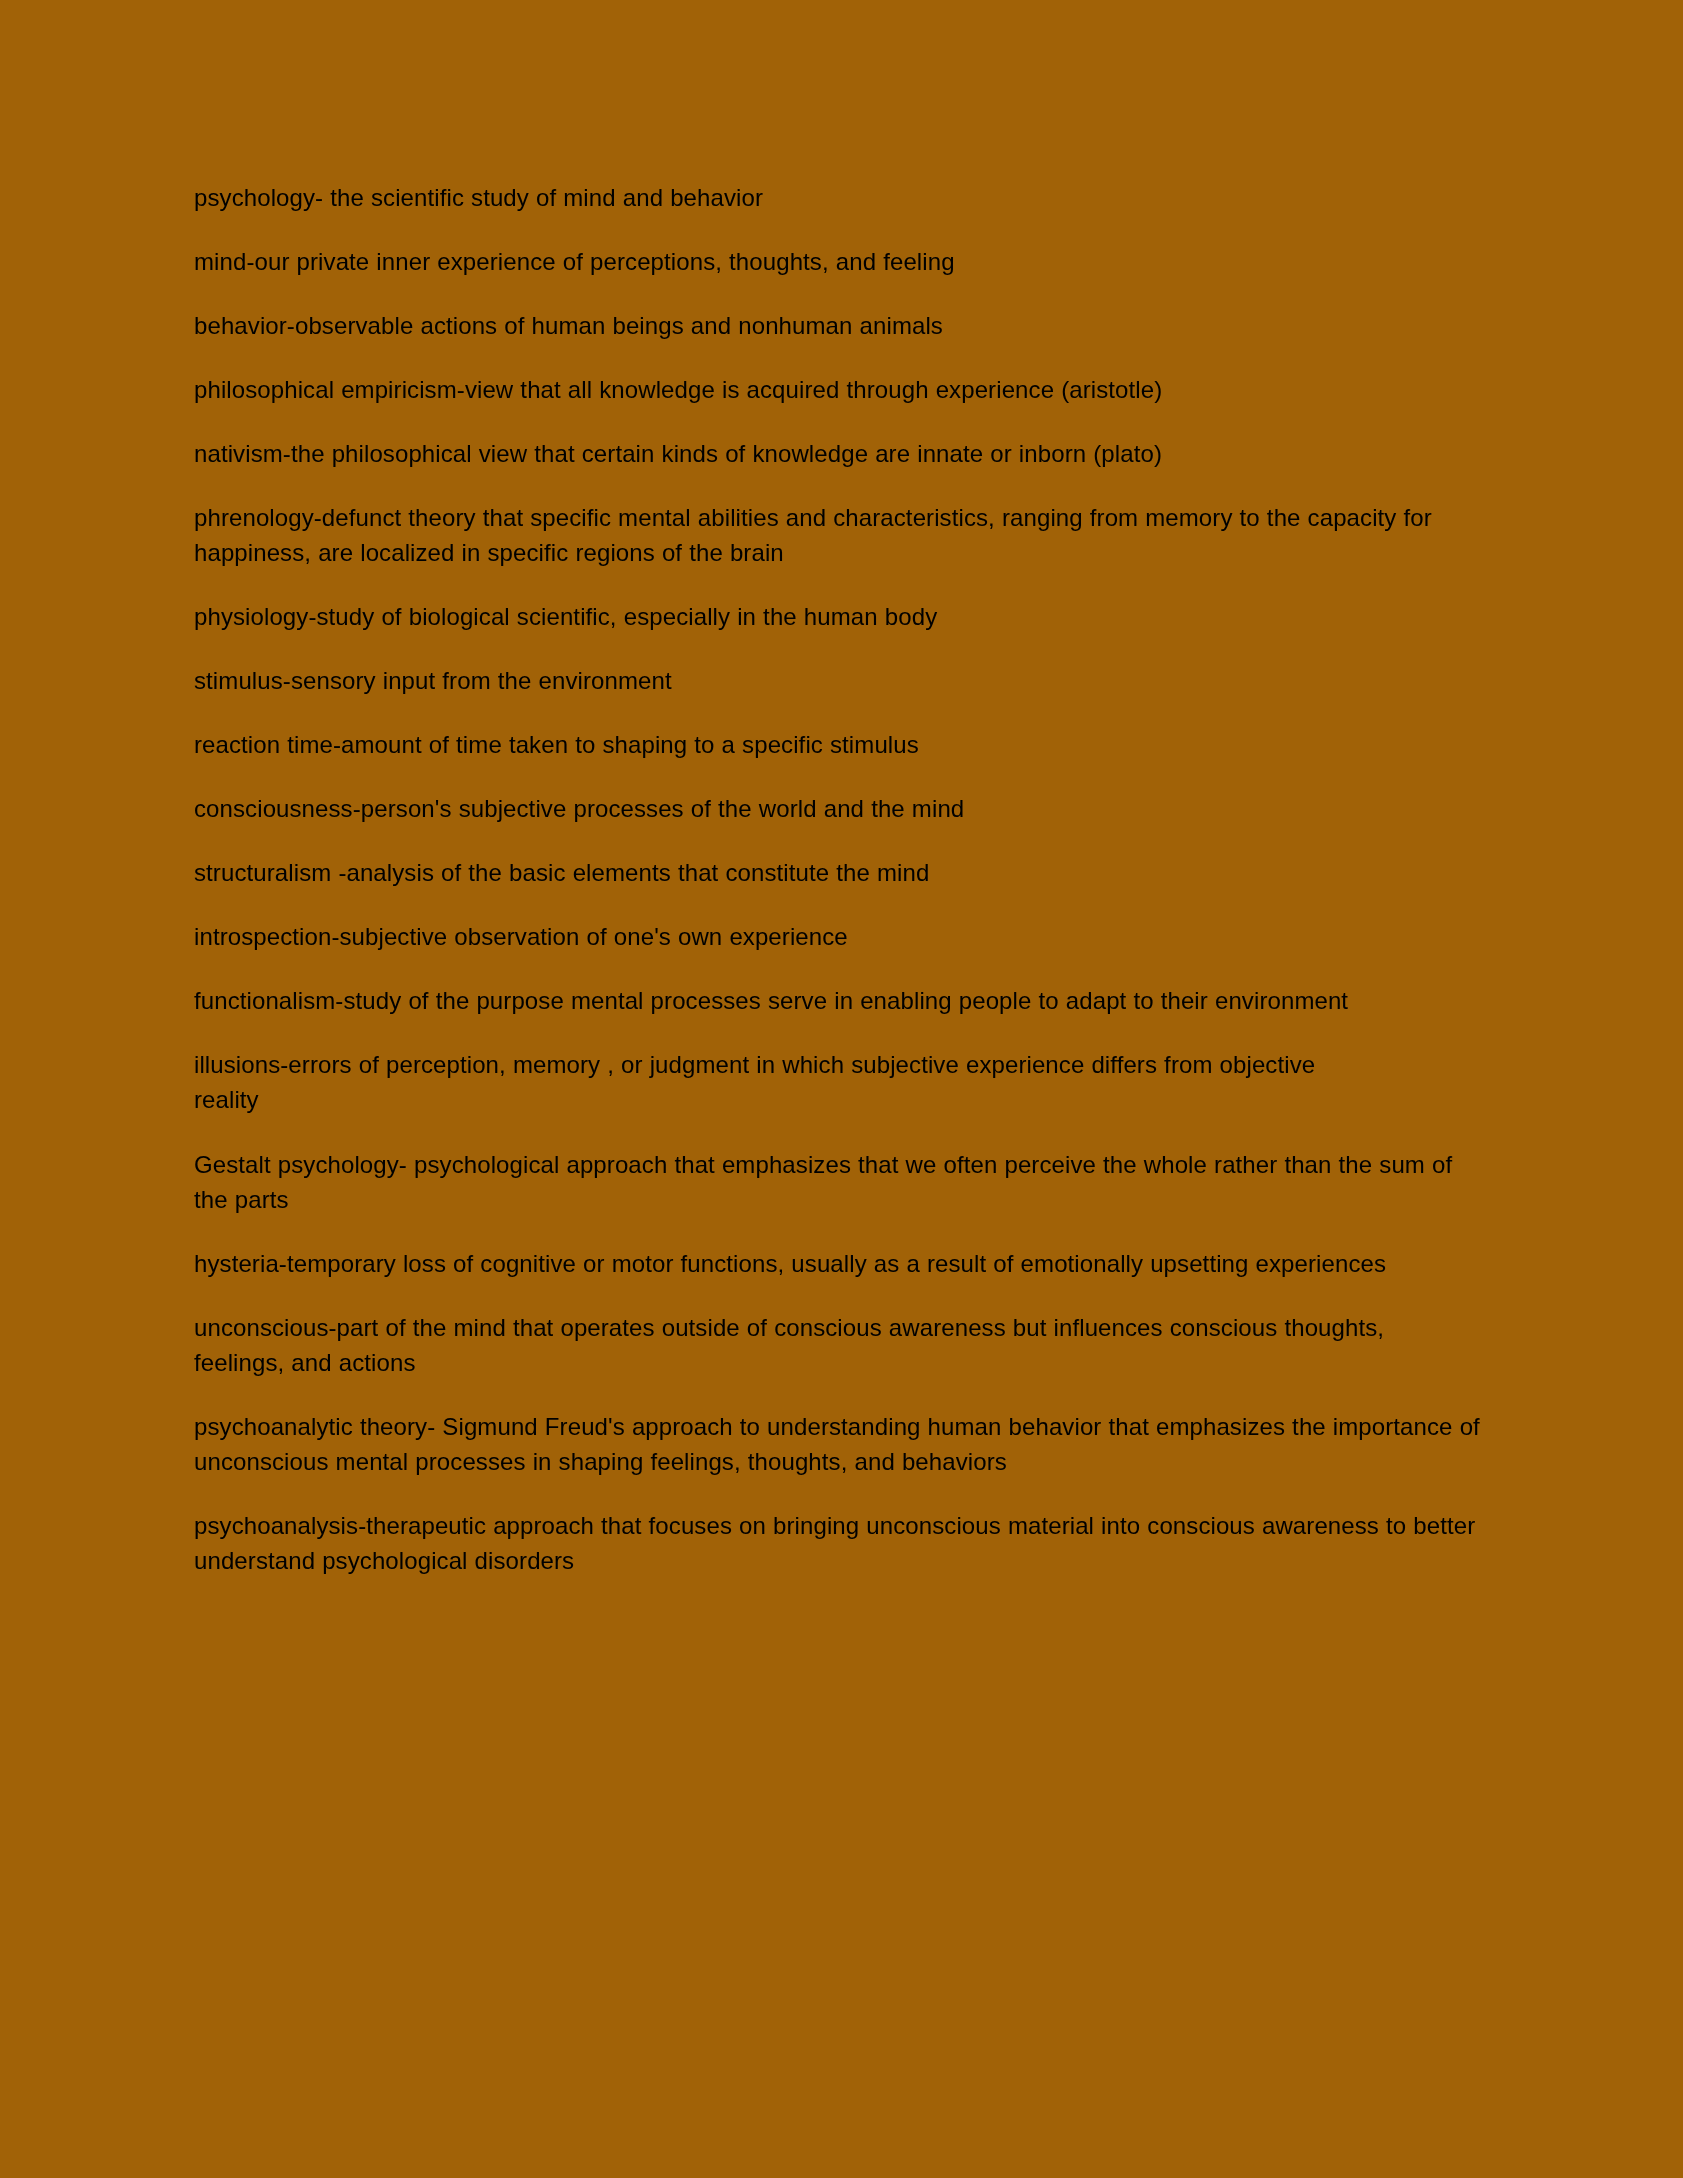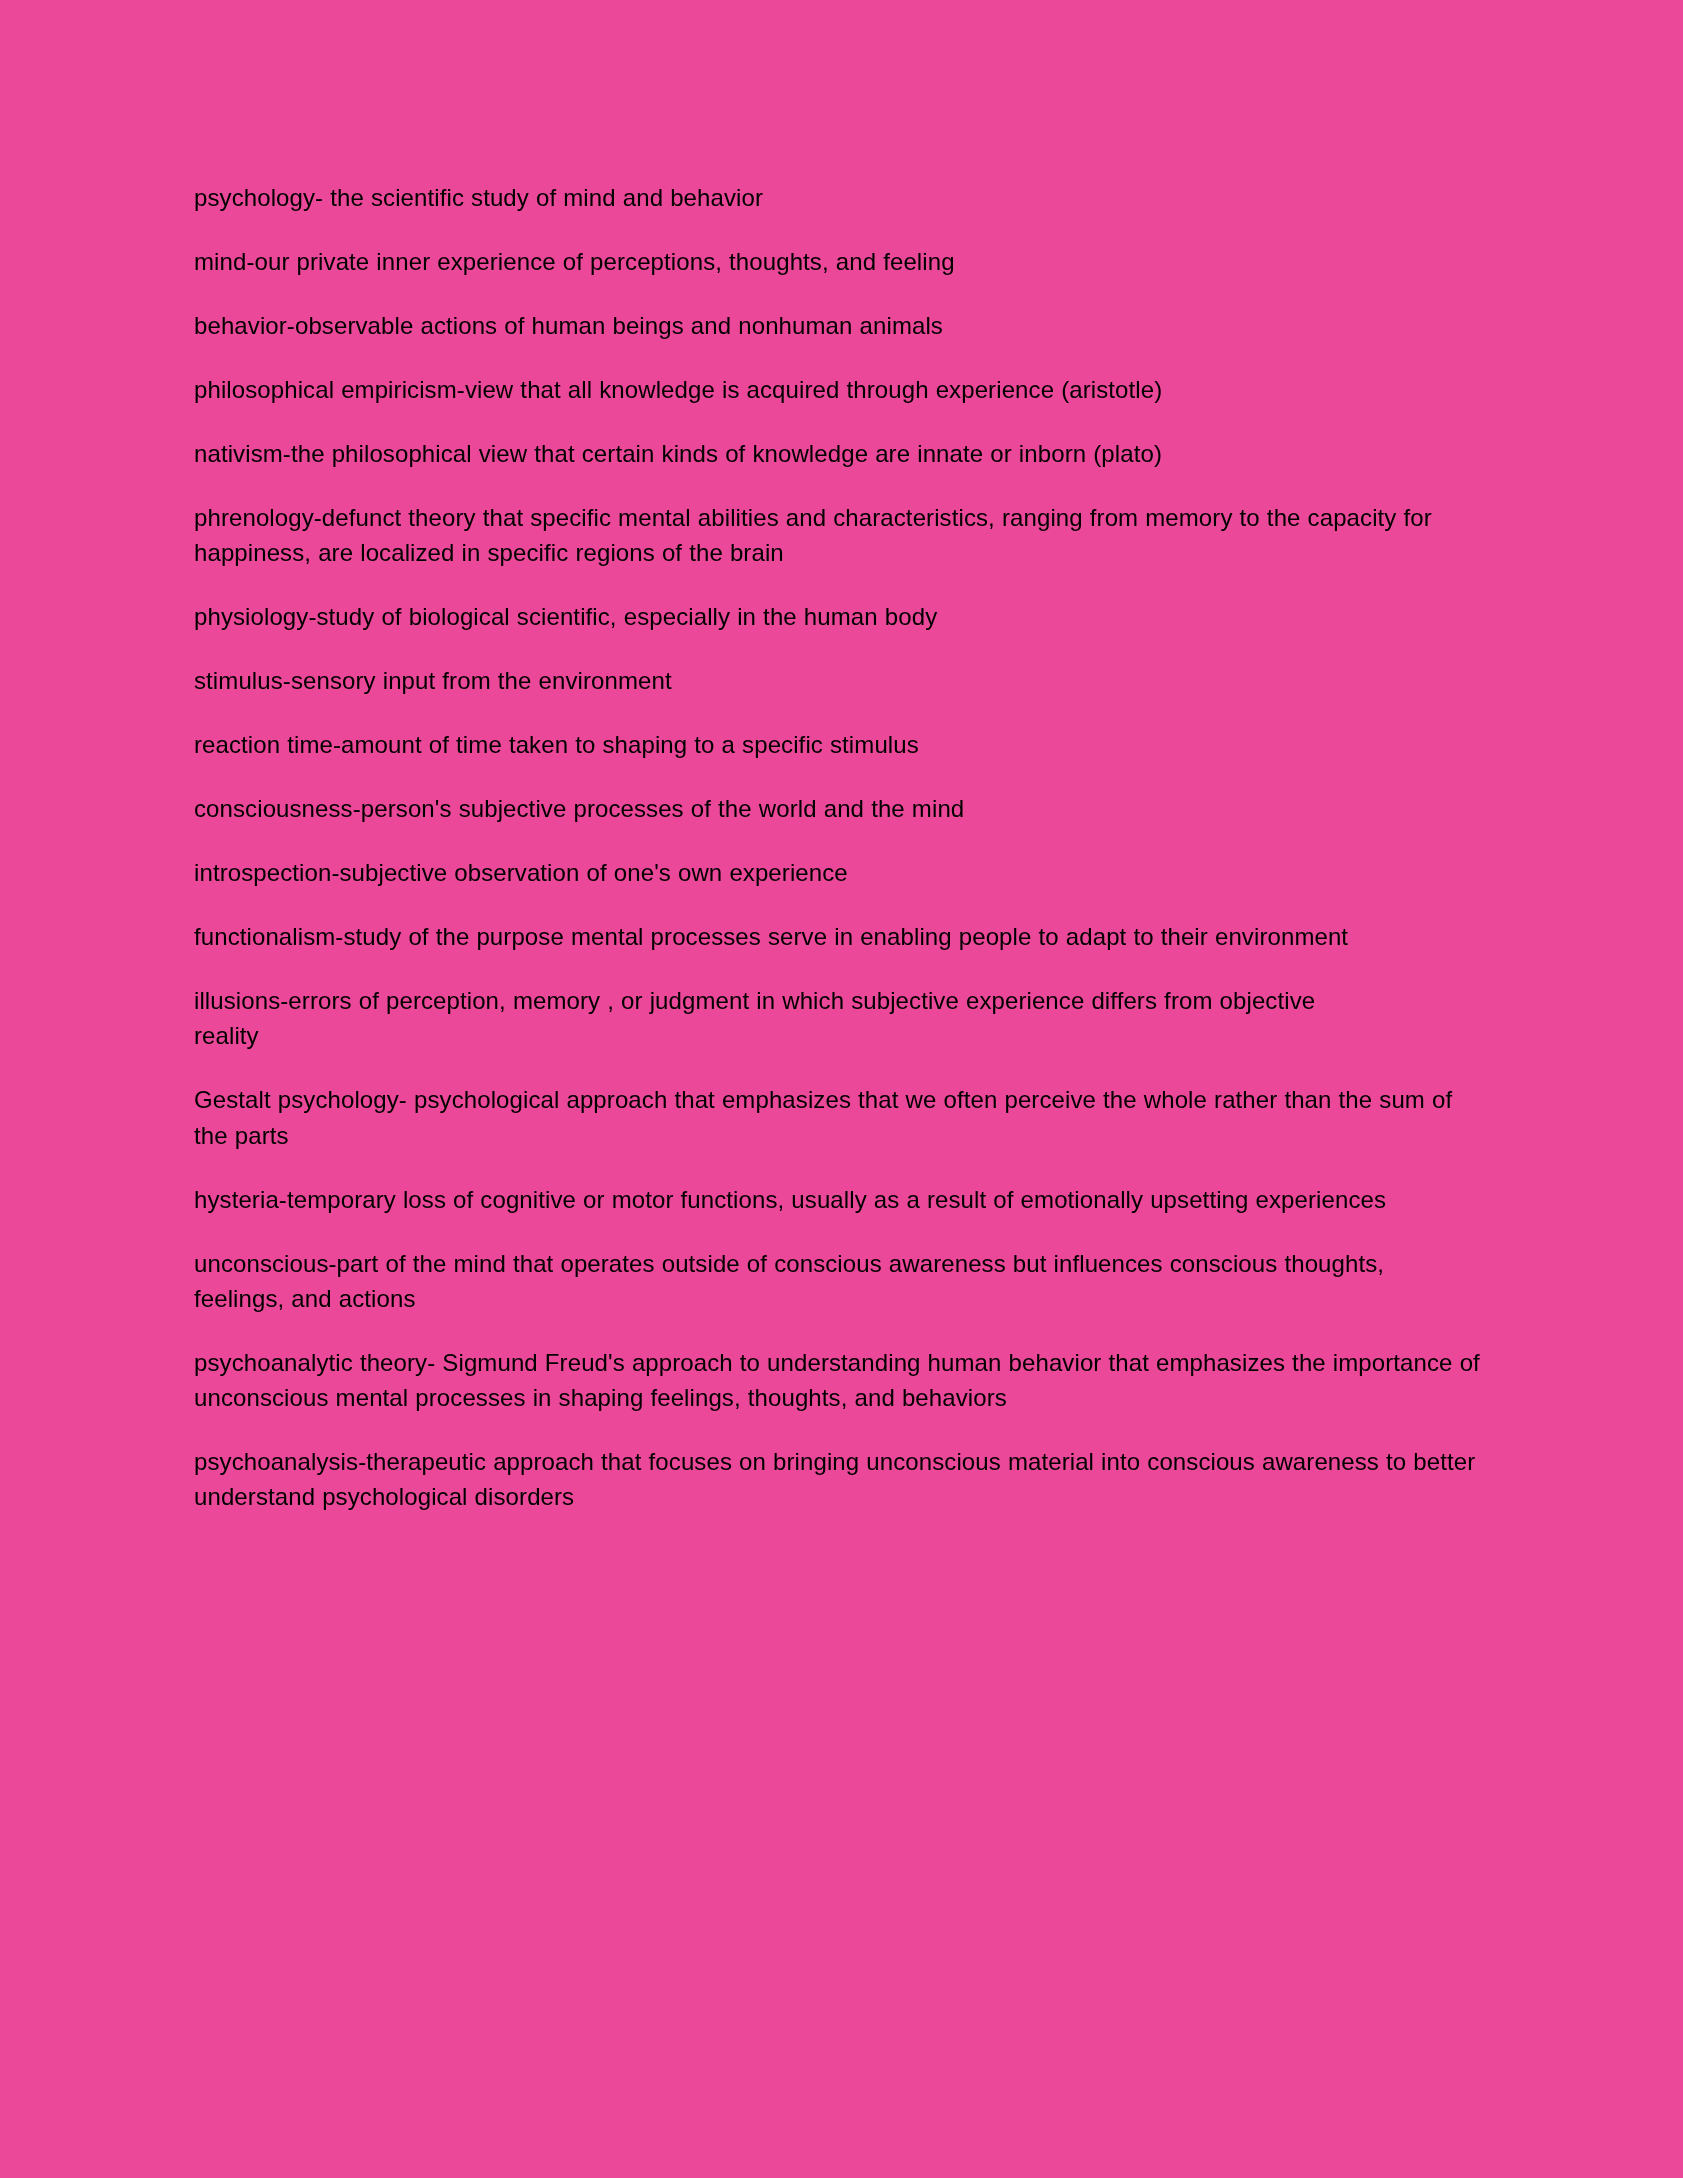--- a/index.html
+++ b/index.html
@@ -11,21 +11,21 @@
     width: 1683px;
     height: 2178px;
     background: #ffffff;
     font-family: "Liberation Sans", sans-serif;
     overflow: hidden;
   }
   .page {
     position: relative;
     width: 1683px;
     height: 2178px;
-    background: #ec4899;
+    background: #a16207;
     box-sizing: border-box;
   }
   .page-body {
     position: absolute;
     left: 194px;
     top: 180px;
     width: 1297px;
   }
   .entry {
     color: #000000;
@@ -64,20 +64,21 @@
     <p class="entry w-wide">phrenology-defunct theory that specific mental abilities and characteristics, ranging from memory to the capacity for happiness, are localized in specific regions of the brain</p>
 
     <p class="entry w-narrow">physiology-study of biological scientific, especially in the human body</p>
 
     <p class="entry w-narrow">stimulus-sensory input from the environment</p>
 
     <p class="entry w-narrow">reaction time-amount of time taken to shaping to a specific stimulus</p>
 
     <p class="entry w-narrow">consciousness-person's subjective processes of the world and the mind</p>
 
+    <p class="entry w-narrow">structuralism -analysis of the basic elements that constitute the mind</p>
 
     <p class="entry w-narrow">introspection-subjective observation of one's own experience</p>
 
     <p class="entry w-narrow">functionalism-study of the purpose mental processes serve in enabling people to adapt to their environment</p>
 
 
     <p class="entry w-narrow">illusions-errors of perception, memory , or judgment in which subjective experience differs from objective reality</p>
 
     <p class="entry w-wide">Gestalt psychology- psychological approach that emphasizes that we often perceive the whole rather than the sum of the parts</p>
 

